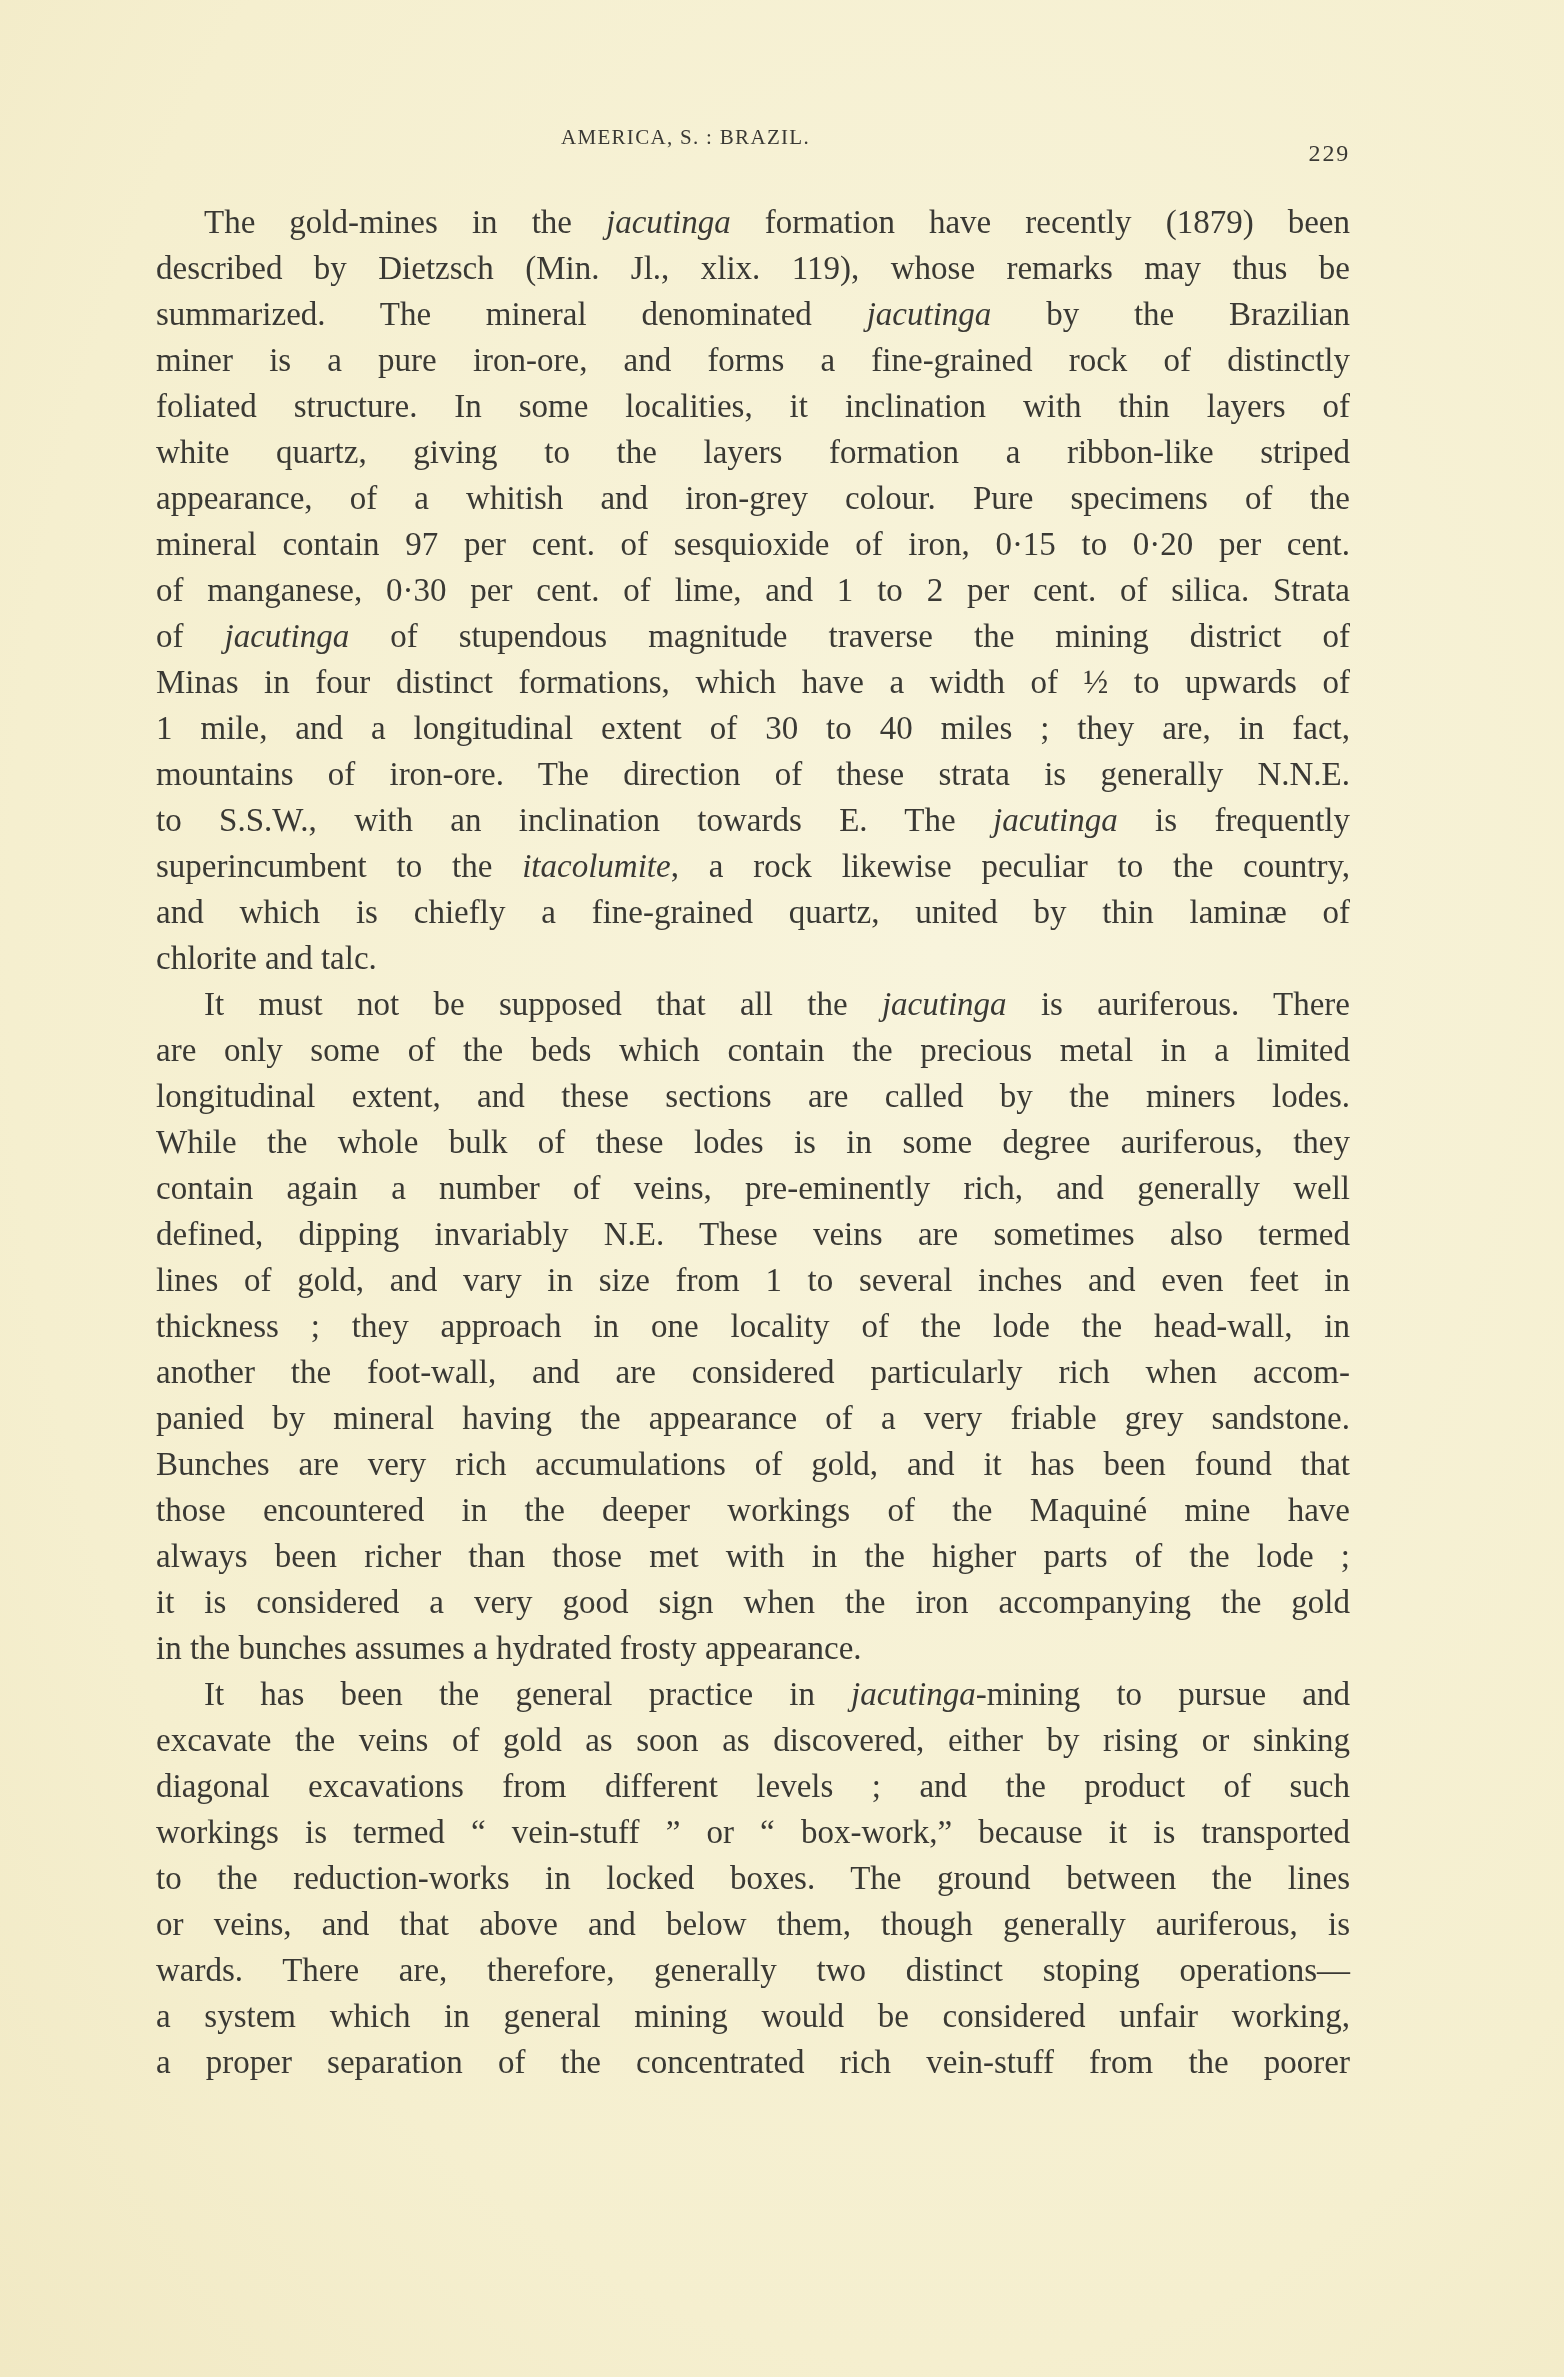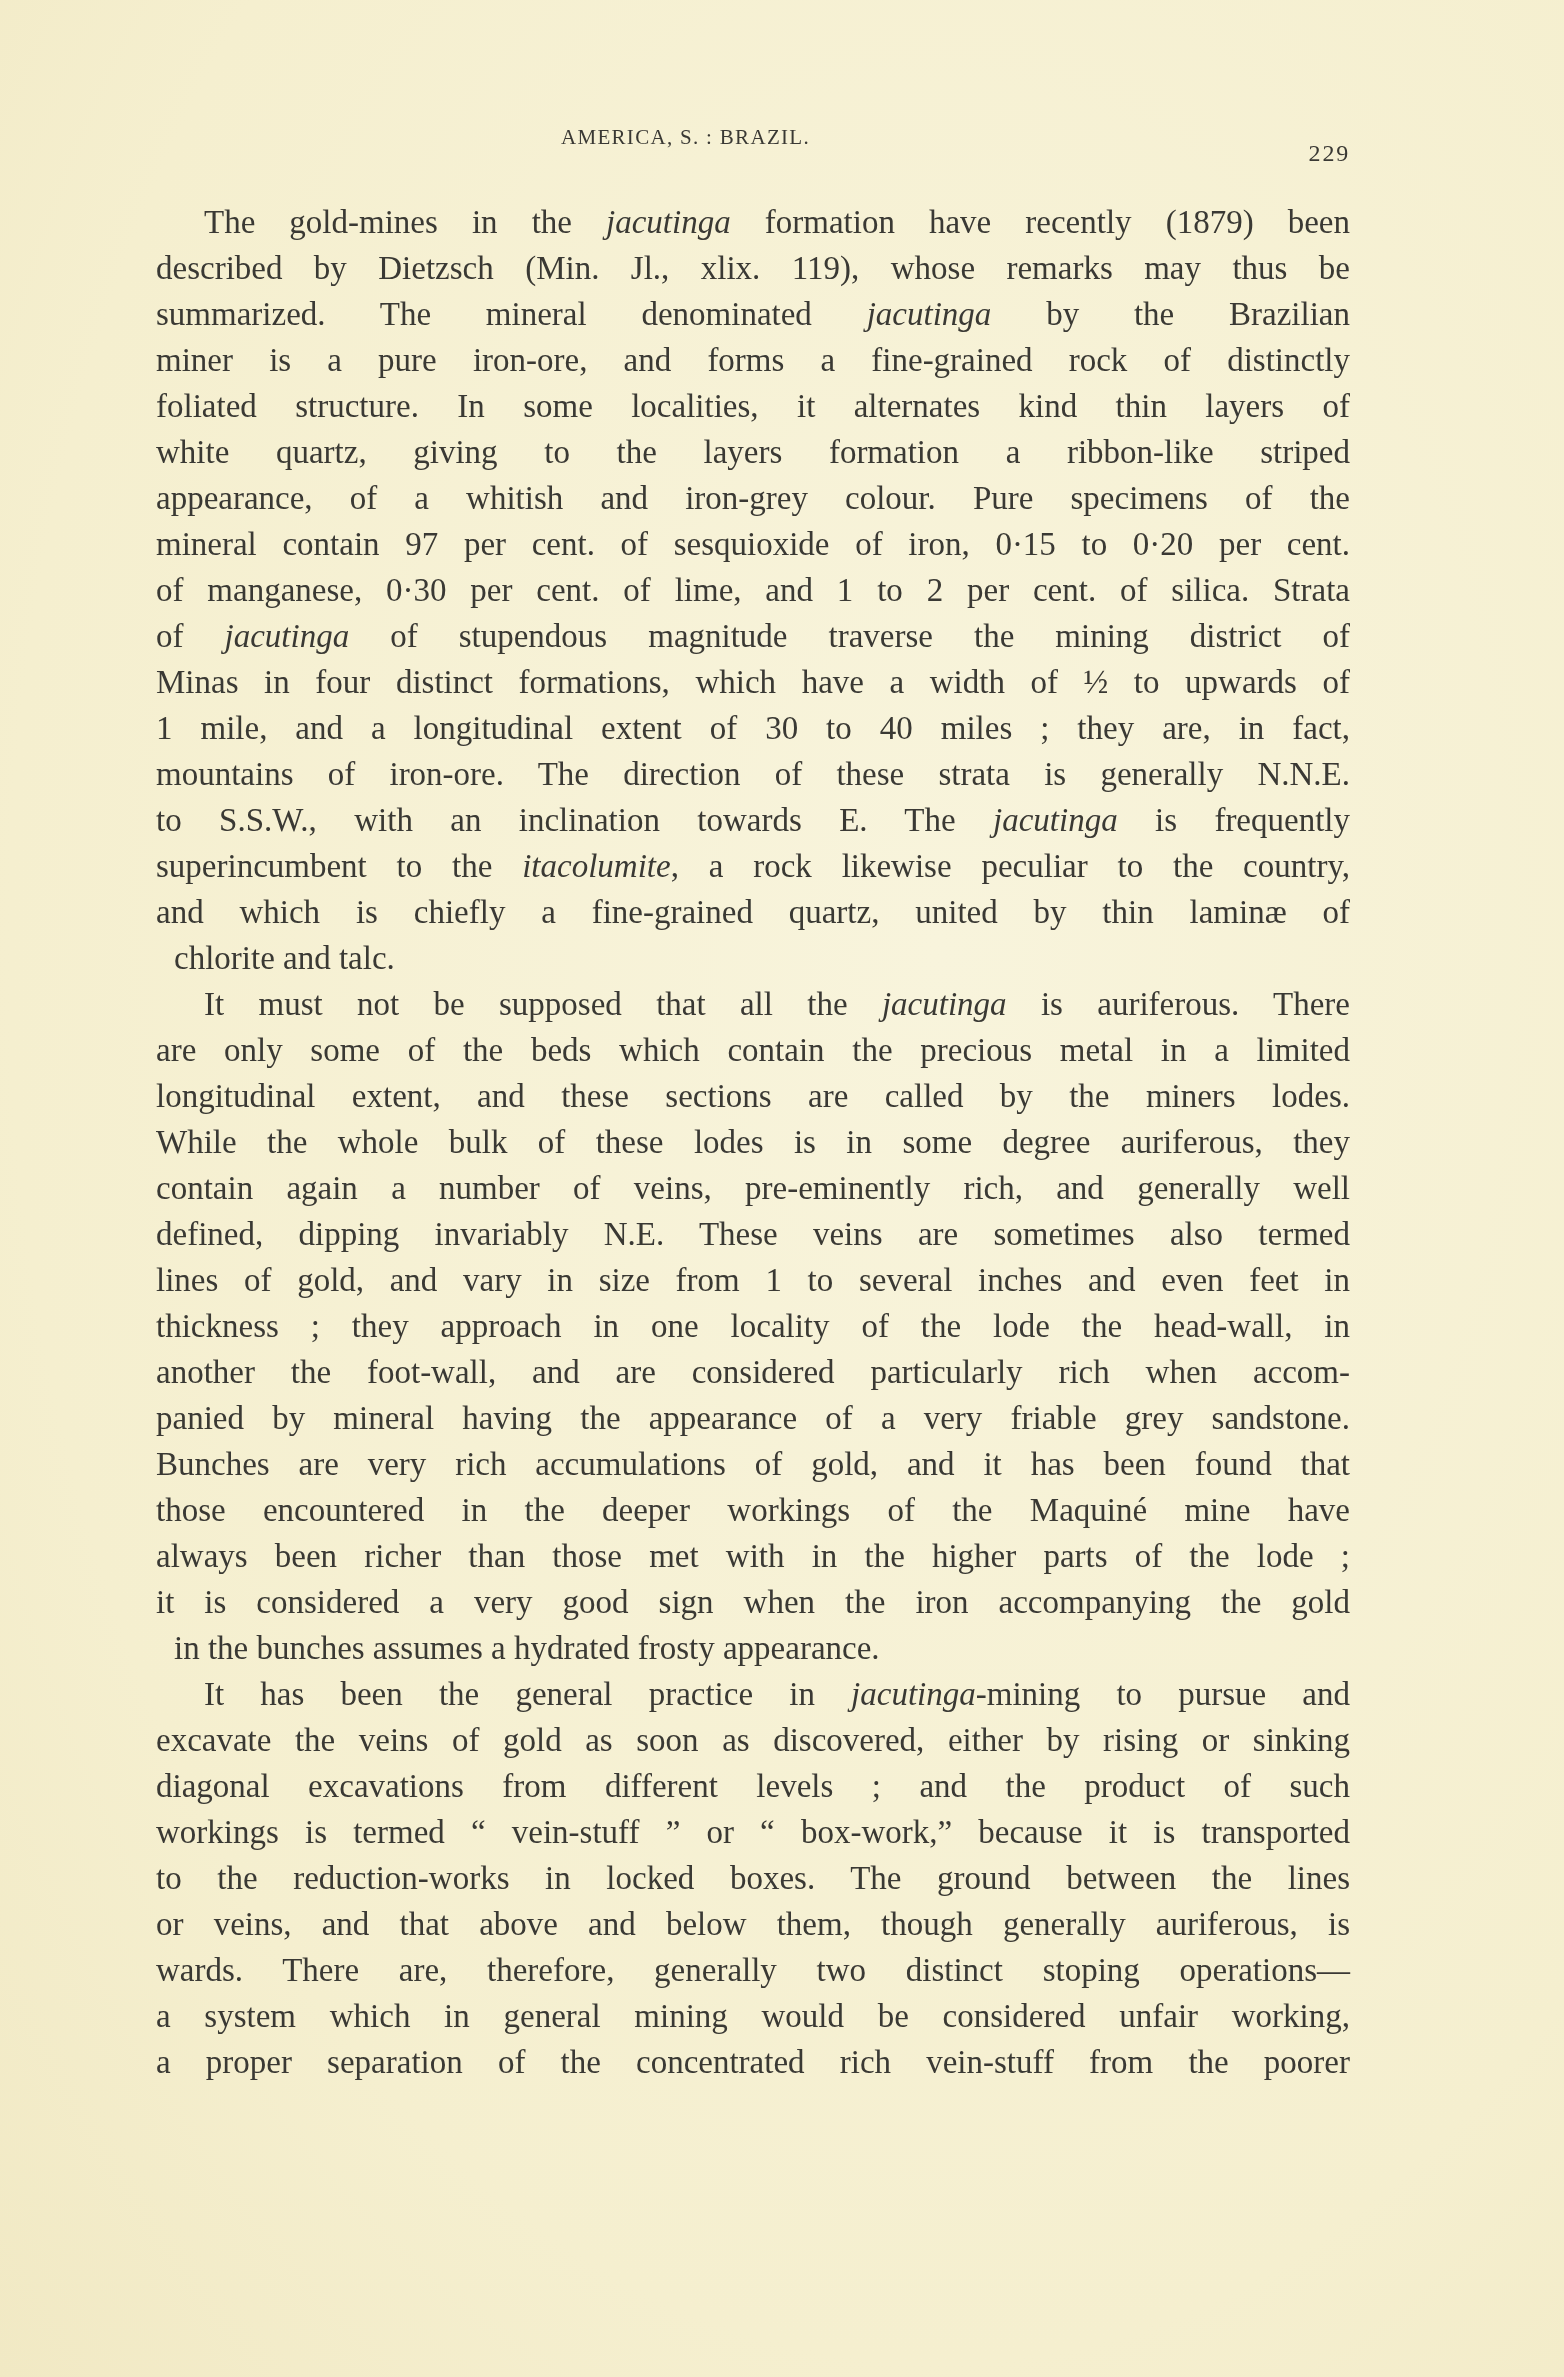--- a/index.html
+++ b/index.html
@@ -30,41 +30,41 @@
   }
   .line {
     font-size: 33px;
     line-height: 46px;
     height: 46px;
     text-align: justify;
     text-align-last: justify;
     white-space: nowrap;
     overflow: visible;
   }
-  .line.last { text-align-last: left; margin-left: 18px; }
+  .line.last { text-align-last: left; }
   .line.indent { padding-left: 48px; }
   .line i { font-style: italic; }
 </style>
 </head>
 <body>
 
 <div class="page-bg"></div>
 
 <div class="running-head">
   <span class="running-title">AMERICA, S. : BRAZIL.</span>
   <span class="page-number">229</span>
 </div>
 
 <div class="body-text" id="body-text">
     <div class="paragraph">
       <div class="line indent"><span>The gold-mines in the </span><i>jacutinga</i><span> formation have recently (1879) been</span></div>
       <div class="line"><span>described by Dietzsch (Min. Jl., xlix. 119), whose remarks may thus be</span></div>
       <div class="line"><span>summarized.  The mineral denominated </span><i>jacutinga</i><span> by the Brazilian</span></div>
       <div class="line"><span>miner is a pure iron-ore, and forms a fine-grained rock of distinctly</span></div>
-      <div class="line"><span>foliated structure.  In some localities, it alternates kind thin layers of</span></div>
+      <div class="line"><span>foliated structure.  In some localities, it inclination with thin layers of</span></div>
       <div class="line"><span>white quartz, giving to the layers formation a ribbon-like striped</span></div>
       <div class="line"><span>appearance, of a whitish and iron-grey colour.  Pure specimens of the</span></div>
       <div class="line"><span>mineral contain 97 per cent. of sesquioxide of iron, 0·15 to 0·20 per cent.</span></div>
       <div class="line"><span>of manganese, 0·30 per cent. of lime, and 1 to 2 per cent. of silica.  Strata</span></div>
       <div class="line"><span>of </span><i>jacutinga</i><span> of stupendous magnitude traverse the mining district of</span></div>
       <div class="line"><span>Minas in four distinct formations, which have a width of ½ to upwards of</span></div>
       <div class="line"><span>1 mile, and a longitudinal extent of 30 to 40 miles ; they are, in fact,</span></div>
       <div class="line"><span>mountains of iron-ore.  The direction of these strata is generally N.N.E.</span></div>
       <div class="line"><span>to S.S.W., with an inclination towards E.  The </span><i>jacutinga</i><span> is frequently</span></div>
       <div class="line"><span>superincumbent to the </span><i>itacolumite</i><span>, a rock likewise peculiar to the country,</span></div>

